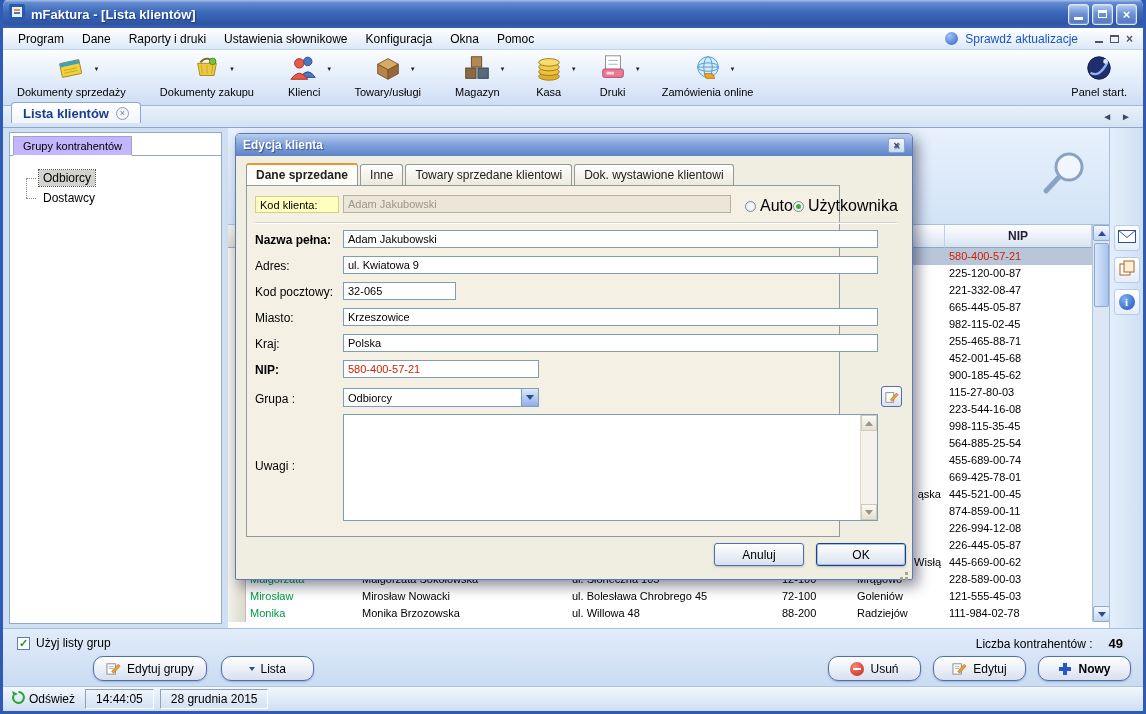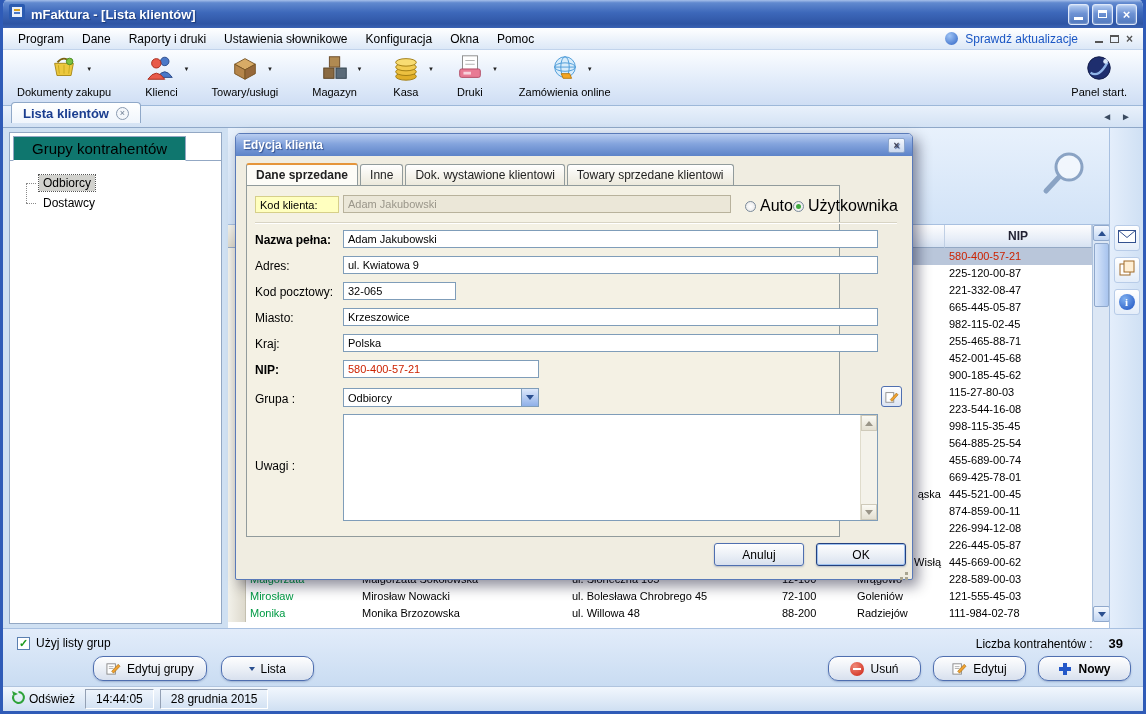--- a/index.html
+++ b/index.html
@@ -32,21 +32,21 @@
 .tb-label{font-size:11px;margin-top:0;white-space:nowrap;color:#000}
 
 .tabstrip{height:22px;background:linear-gradient(#e9f1fb,#d3e2f4);display:flex;align-items:flex-end;padding:4px 8px;border-bottom:1px solid #8fa8c8}
 .doc-tab{height:21px;background:linear-gradient(#ffffff,#f0f5fc);border:1px solid #8fa8c8;border-bottom:none;border-radius:4px 4px 0 0;display:flex;align-items:center;gap:7px;padding:0 11px;font-size:13px;font-weight:bold;color:#1a3d8f}
 .tab-close{width:13px;height:13px;border:1px solid #8a9ab0;border-radius:50%;color:#6a7a90;font-size:9px;line-height:11px;text-align:center;font-weight:normal;background:#f4f7fb}
 .tab-nav{margin-left:auto;display:flex;gap:9px;color:#3a4a60;font-size:10px;align-self:center;padding-right:4px}
 
 .content{position:relative;height:500px;background:#cfe0f2}
 .left-panel{position:absolute;left:6px;top:4px;width:213px;height:492px;background:#fff;border:1px solid #93a8c4}
 .lp-tabs{border-bottom:1px solid #93a8c4;padding:3px 0 0 3px}
-.lp-tab{display:inline-block;border:1px solid #93a8c4;border-bottom:1px solid #fff;margin-bottom:-1px;background:#0f766e;font-size:15px;padding:3px 18px}
+.lp-tab{display:inline-block;border:1px solid #93a8c4;border-bottom:1px solid #fff;margin-bottom:-1px;background:#c4b5fd;font-size:11px;padding:3px 9px}
 .tree{padding:12px 0 0 12px}
 .tree-branch{position:relative}
 .tree-branch::before{content:"";position:absolute;left:4px;top:10px;bottom:10px;border-left:1px dotted #8a8a8a}
 .tree-item{display:flex;align-items:center;height:20px;font-size:12px;position:relative;padding-left:17px}
 .tree-item::before{content:"";position:absolute;left:4px;top:50%;width:10px;border-top:1px dotted #8a8a8a}
 .tree-item span{padding:1px 4px;color:#000}
 .tree-item.sel span{background:#d2d2ce;outline:1px dotted #555}
 
 .table-area{position:absolute;left:225px;top:0;width:881px;height:500px;background:#fff}
 .search-panel{position:absolute;left:0;top:0;width:881px;height:97px;background:linear-gradient(#e8f1fc,#d2e3f7);border-bottom:1px solid #a8c0e0}
@@ -175,20 +175,36 @@
         <span class="mdi-x">×</span>
       </span>
     </span>
   </div>
 
   <div class="toolbar">
     <div class="tb-item">
       <span class="tb-icon-wrap">
           <span>
         <svg width="30" height="30" viewBox="0 0 32 32">
+              <g transform="rotate(-12 16 16)">
+                <rect x="5" y="9" width="21" height="15" rx="1" fill="#f2d23c" stroke="#a8891a"></rect>
+                <rect x="5" y="9" width="21" height="4" fill="#3e9ec4"></rect>
+                <line x1="8" y1="17" x2="22" y2="17" stroke="#c8a920"></line>
+                <line x1="8" y1="20" x2="22" y2="20" stroke="#c8a920"></line>
+              </g>
+            </svg>
+      </span>
+          <span class="tb-caret">▼</span>
+        </span>
+      <span class="tb-label">Dokumenty sprzedaży</span>
+    </div>
+    <div class="tb-item">
+      <span class="tb-icon-wrap">
+          <span>
+        <svg width="30" height="30" viewBox="0 0 32 32">
               <path d="M9 10 Q16 2 23 10" fill="none" stroke="#7a6210" stroke-width="2"></path>
               <path d="M6 11 h20 l-2.5 13 h-15 z" fill="#ecc83e" stroke="#a8891a"></path>
               <line x1="10" y1="13" x2="11" y2="22" stroke="#c8a920"></line>
               <line x1="16" y1="13" x2="16" y2="22" stroke="#c8a920"></line>
               <line x1="22" y1="13" x2="21" y2="22" stroke="#c8a920"></line>
               <circle cx="22" cy="9" r="3.5" fill="#7ac143" stroke="#4a8a20"></circle>
             </svg>
       </span>
           <span class="tb-caret">▼</span>
         </span>
@@ -574,21 +590,21 @@
       </div>
     </div>
   </div>
 
   <div class="footer">
     <div class="foot-row1">
       <span class="checkbox">✓</span>
       <span>Użyj listy grup</span>
       <span class="count-wrap">
         <span>Liczba kontrahentów :</span>
-        <span class="count-num">39</span>
+        <span class="count-num">49</span>
       </span>
     </div>
     <div class="foot-row2">
       <div class="xp-btn">
         <span class="bic">
           <svg width="15" height="15" viewBox="0 0 16 16">
               <rect x="1" y="3" width="9" height="11" fill="#fff" stroke="#8a8a8a"></rect>
               <line x1="3" y1="6" x2="8" y2="6" stroke="#b0b0b0"></line>
               <line x1="3" y1="8" x2="8" y2="8" stroke="#b0b0b0"></line>
               <path d="M6 11 L13 3.5 L15 5.5 L8 13 Z" fill="#f0a030" stroke="#9a6a10" stroke-width=".6"></path>
@@ -639,22 +655,22 @@
   </div>
 
   <div class="dialog">
     <div class="dlg-title">
       <span>Edycja klienta</span>
       <span class="dlg-close">×</span>
     </div>
     <div class="dlg-tabs">
       <span class="dtab active">Dane sprzedane</span>
       <span class="dtab">Inne</span>
+      <span class="dtab">Towary sprzedane klientowi</span>
       <span class="dtab">Dok. wystawione klientowi</span>
-      <span class="dtab">Towary sprzedane klientowi</span>
     </div>
     <div class="dlg-panel">
       <span class="kod-label">Kod klienta:</span>
       <input class="kod-input" value="Adam Jakubowski" style="">
       <span class="radio-wrap" style="left:498px;top:11px">
         <span class="radio"></span>
         <span>Auto</span>
       </span>
       <span class="radio-wrap" style="left:546px;top:11px">
         <span class="radio checked"></span>

